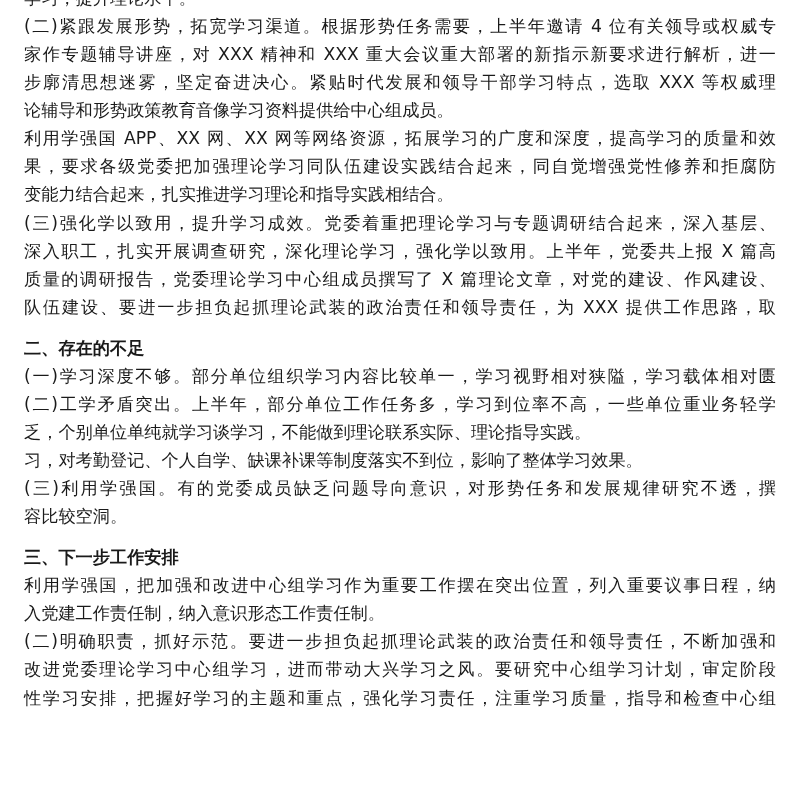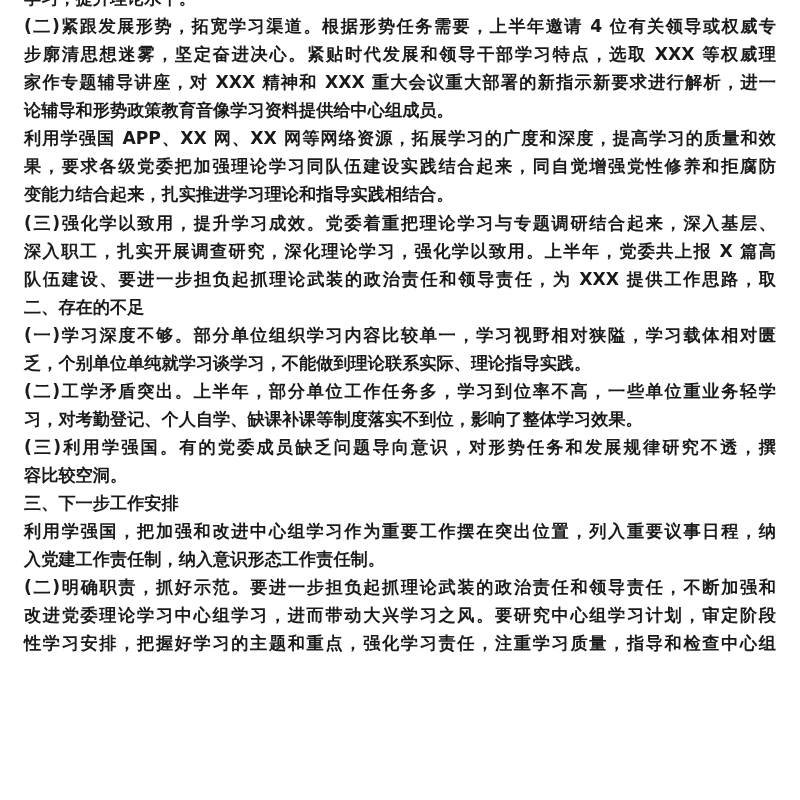--- a/index.html
+++ b/index.html
@@ -8,44 +8,45 @@
     position: relative;
     font-family: "DejaVu Sans", "Liberation Sans", sans-serif;
     color: #1a1a1a;
   }
   .page {
     position: absolute; left: 24px; top: -16px; width: 752px;
   }
   .line {
     height: 28.07px; line-height: 28.07px; font-size: 17.2px;
     white-space: nowrap; text-align: justify; text-align-last: justify;
-    letter-spacing: 0; overflow: visible; font-weight: bold;
+    letter-spacing: 0; overflow: visible;
   }
   .line.last { text-align-last: left; }
-  .heading { font-weight: bold; text-align-last: left; }
+  .heading { font-weight: bold; text-align-last: left; margin-top: 13px; }
 </style>
 </head>
 <body>
 
 <div class="page">
   <div class="line last">学习，提升理论水平。</div>
   <div class="line">(二)紧跟发展形势，拓宽学习渠道。根据形势任务需要，上半年邀请 4 位有关领导或权威专</div>
+  <div class="line">家作专题辅导讲座，对 XXX 精神和 XXX 重大会议重大部署的新指示新要求进行解析，进一</div>
   <div class="line">步廓清思想迷雾，坚定奋进决心。紧贴时代发展和领导干部学习特点，选取 XXX 等权威理</div>
-  <div class="line">家作专题辅导讲座，对 XXX 精神和 XXX 重大会议重大部署的新指示新要求进行解析，进一</div>
   <div class="line last">论辅导和形势政策教育音像学习资料提供给中心组成员。</div>
   <div class="line">利用学强国 APP、XX 网、XX 网等网络资源，拓展学习的广度和深度，提高学习的质量和效</div>
   <div class="line">果，要求各级党委把加强理论学习同队伍建设实践结合起来，同自觉增强党性修养和拒腐防</div>
   <div class="line last">变能力结合起来，扎实推进学习理论和指导实践相结合。</div>
   <div class="line">(三)强化学以致用，提升学习成效。党委着重把理论学习与专题调研结合起来，深入基层、</div>
   <div class="line">深入职工，扎实开展调查研究，深化理论学习，强化学以致用。上半年，党委共上报 X 篇高</div>
+  <div class="line">质量的调研报告，党委理论学习中心组成员撰写了 X 篇理论文章，对党的建设、作风建设、</div>
   <div class="line">队伍建设、要进一步担负起抓理论武装的政治责任和领导责任，为 XXX 提供工作思路，取</div>
   <div class="line heading">二、存在的不足</div>
   <div class="line">(一)学习深度不够。部分单位组织学习内容比较单一，学习视野相对狭隘，学习载体相对匮</div>
+  <div class="line">(二)工学矛盾突出。上半年，部分单位工作任务多，学习到位率不高，一些单位重业务轻学</div>
   <div class="line last">乏，个别单位单纯就学习谈学习，不能做到理论联系实际、理论指导实践。</div>
-  <div class="line">(二)工学矛盾突出。上半年，部分单位工作任务多，学习到位率不高，一些单位重业务轻学</div>
   <div class="line last">习，对考勤登记、个人自学、缺课补课等制度落实不到位，影响了整体学习效果。</div>
   <div class="line">(三)利用学强国。有的党委成员缺乏问题导向意识，对形势任务和发展规律研究不透，撰</div>
   <div class="line last">容比较空洞。</div>
   <div class="line heading">三、下一步工作安排</div>
   <div class="line">利用学强国，把加强和改进中心组学习作为重要工作摆在突出位置，列入重要议事日程，纳</div>
   <div class="line last">入党建工作责任制，纳入意识形态工作责任制。</div>
   <div class="line">(二)明确职责，抓好示范。要进一步担负起抓理论武装的政治责任和领导责任，不断加强和</div>
   <div class="line">改进党委理论学习中心组学习，进而带动大兴学习之风。要研究中心组学习计划，审定阶段</div>
   <div class="line">性学习安排，把握好学习的主题和重点，强化学习责任，注重学习质量，指导和检查中心组</div>
 </div>

